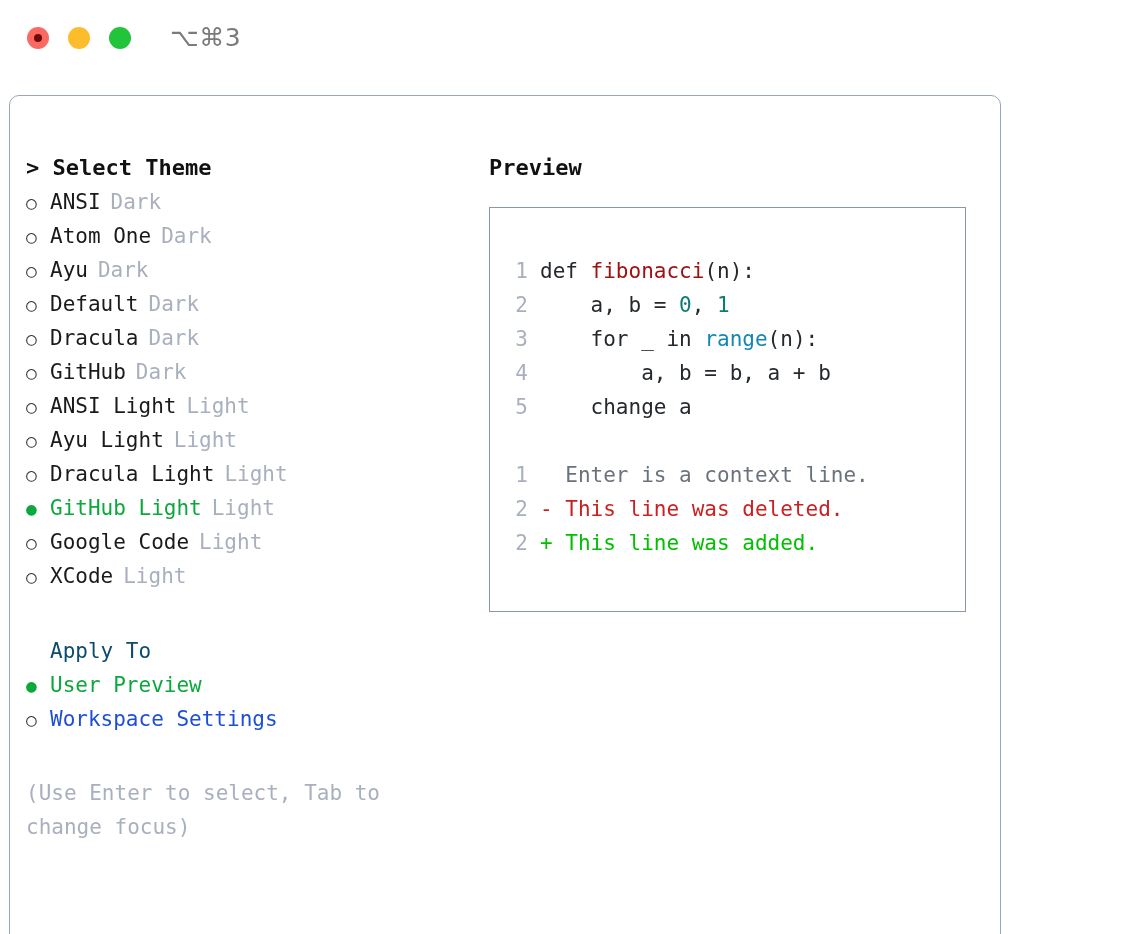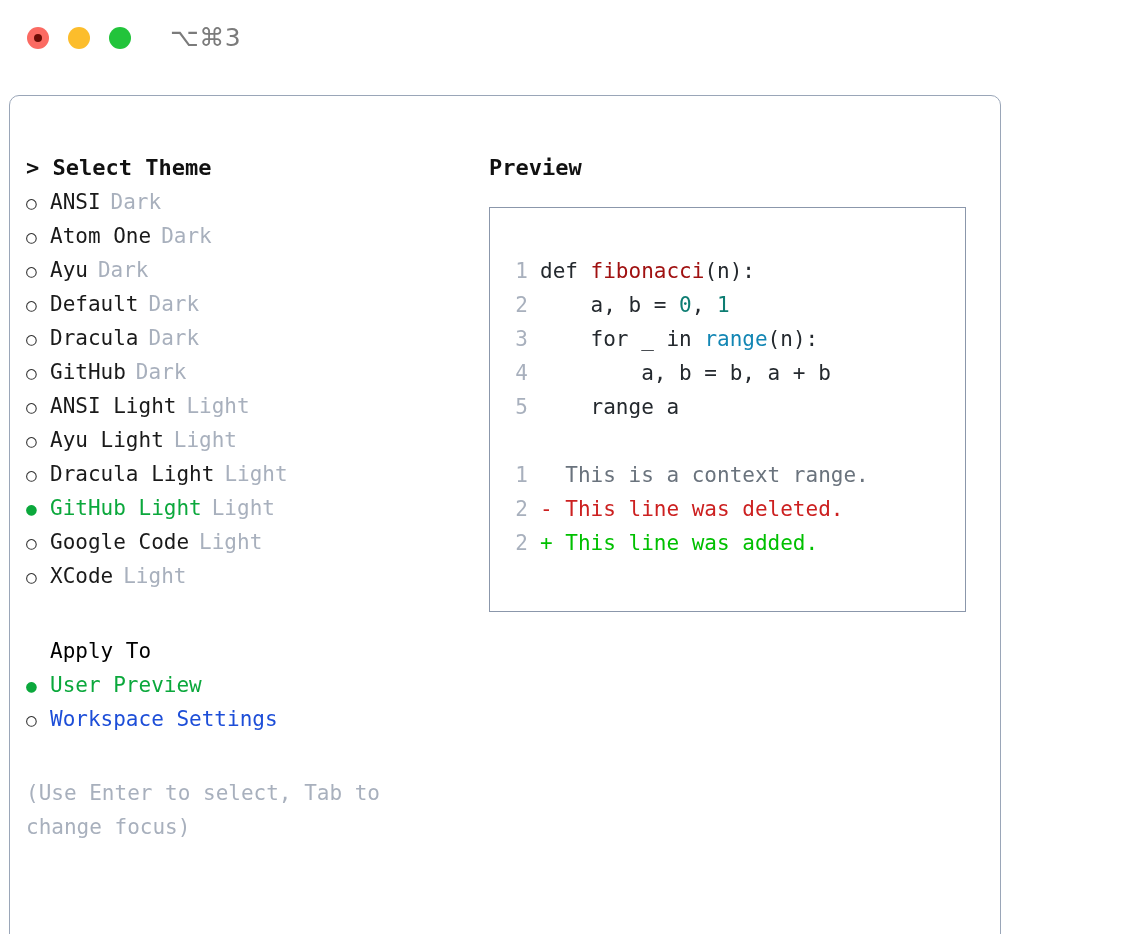--- a/index.html
+++ b/index.html
@@ -125,21 +125,21 @@
     color: #a8b0bd;
     margin-left: 10px;
   }
 
   
   #apply-to-group {
     margin-top: 41px;
   }
   .apply-header {
     font-size: 21px;
-    color: #000000;
+    color: #0c4a6e;
     line-height: 34px;
     padding-left: 24px;
     white-space: pre;
   }
   .apply-row {
     display: flex;
     align-items: baseline;
     height: 34px;
     line-height: 34px;
     font-size: 21px;
@@ -259,25 +259,25 @@
 
     <div id="preview-column">
       <div id="preview-title">Preview</div>
 
       <div id="preview-box">
         <div id="code-block">
             <div class="code-line"><span class="lineno">1</span><span class="code-text"><span class="tok-plain">def </span><span class="tok-func">fibonacci</span><span class="tok-plain">(n):</span></span></div>
             <div class="code-line"><span class="lineno">2</span><span class="code-text"><span class="tok-plain">    a, b = </span><span class="tok-num">0</span><span class="tok-plain">, </span><span class="tok-num">1</span></span></div>
             <div class="code-line"><span class="lineno">3</span><span class="code-text"><span class="tok-plain">    for _ in </span><span class="tok-builtin">range</span><span class="tok-plain">(n):</span></span></div>
             <div class="code-line"><span class="lineno">4</span><span class="code-text"><span class="tok-plain">        a, b = b, a + b</span></span></div>
-            <div class="code-line"><span class="lineno">5</span><span class="code-text"><span class="tok-plain">    range a</span></span></div>
+            <div class="code-line"><span class="lineno">5</span><span class="code-text"><span class="tok-plain">    change a</span></span></div>
           </div>
         <div class="diff-gap"></div>
         <div id="diff-block">
-            <div class="code-line diff-line"><span class="lineno">1</span><span class="code-text diff-ctx"><span>  </span><span>This is a context range.</span></span></div>
+            <div class="code-line diff-line"><span class="lineno">1</span><span class="code-text diff-ctx"><span>  </span><span>Enter is a context line.</span></span></div>
             <div class="code-line diff-line"><span class="lineno">2</span><span class="code-text diff-del"><span>- </span><span>This line was deleted.</span></span></div>
             <div class="code-line diff-line"><span class="lineno">2</span><span class="code-text diff-add"><span>+ </span><span>This line was added.</span></span></div>
           </div>
       </div>
     </div>
 
   </div>
 </div>
 
 </body></html>

